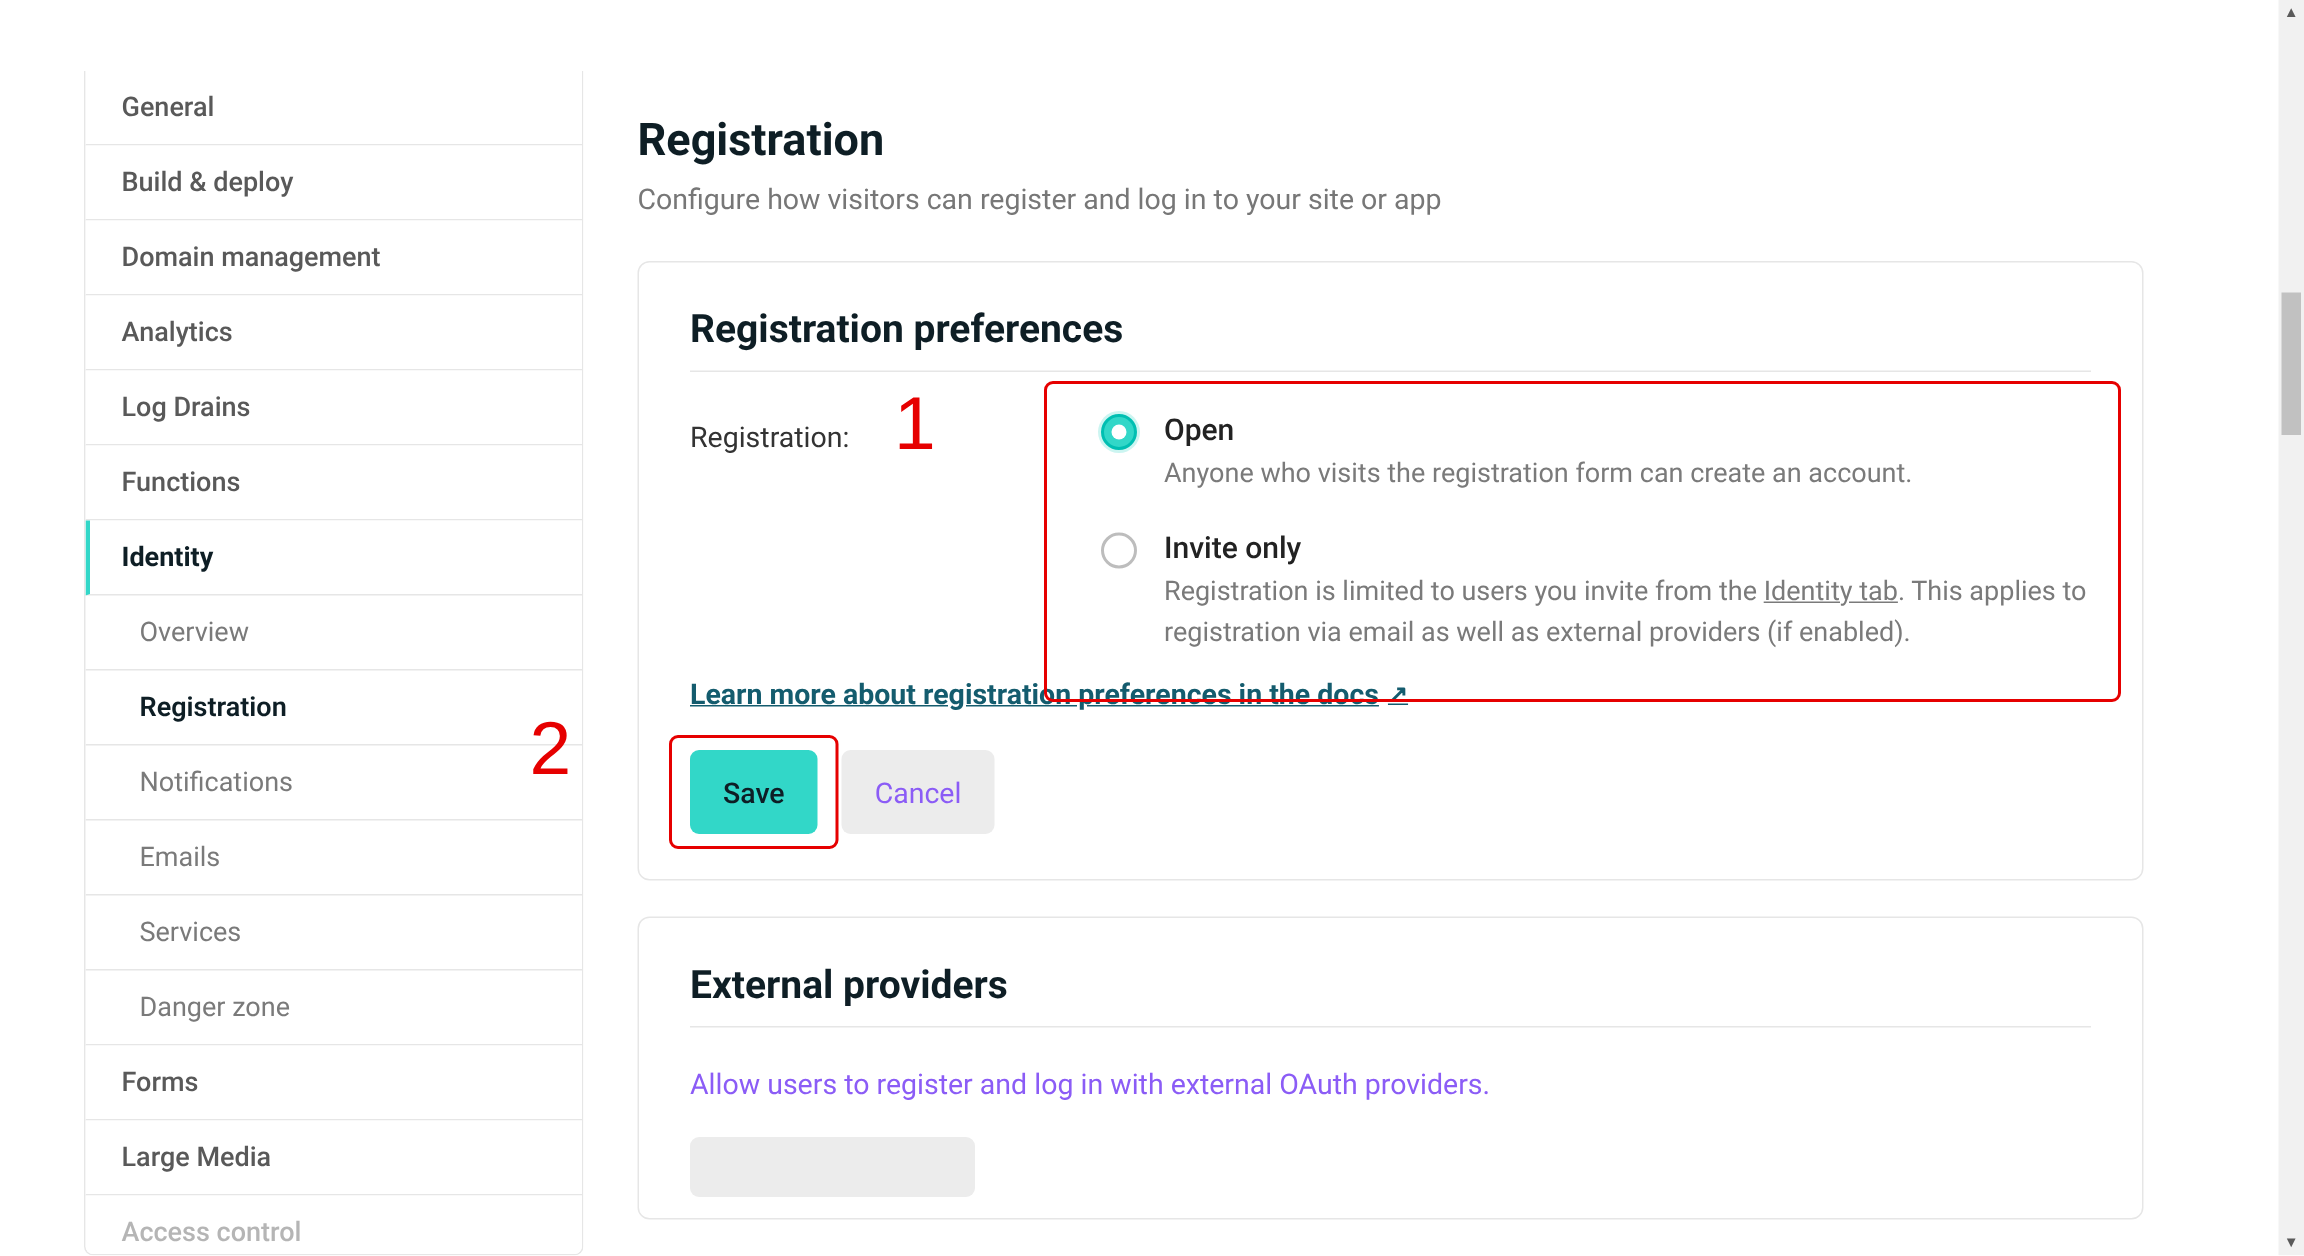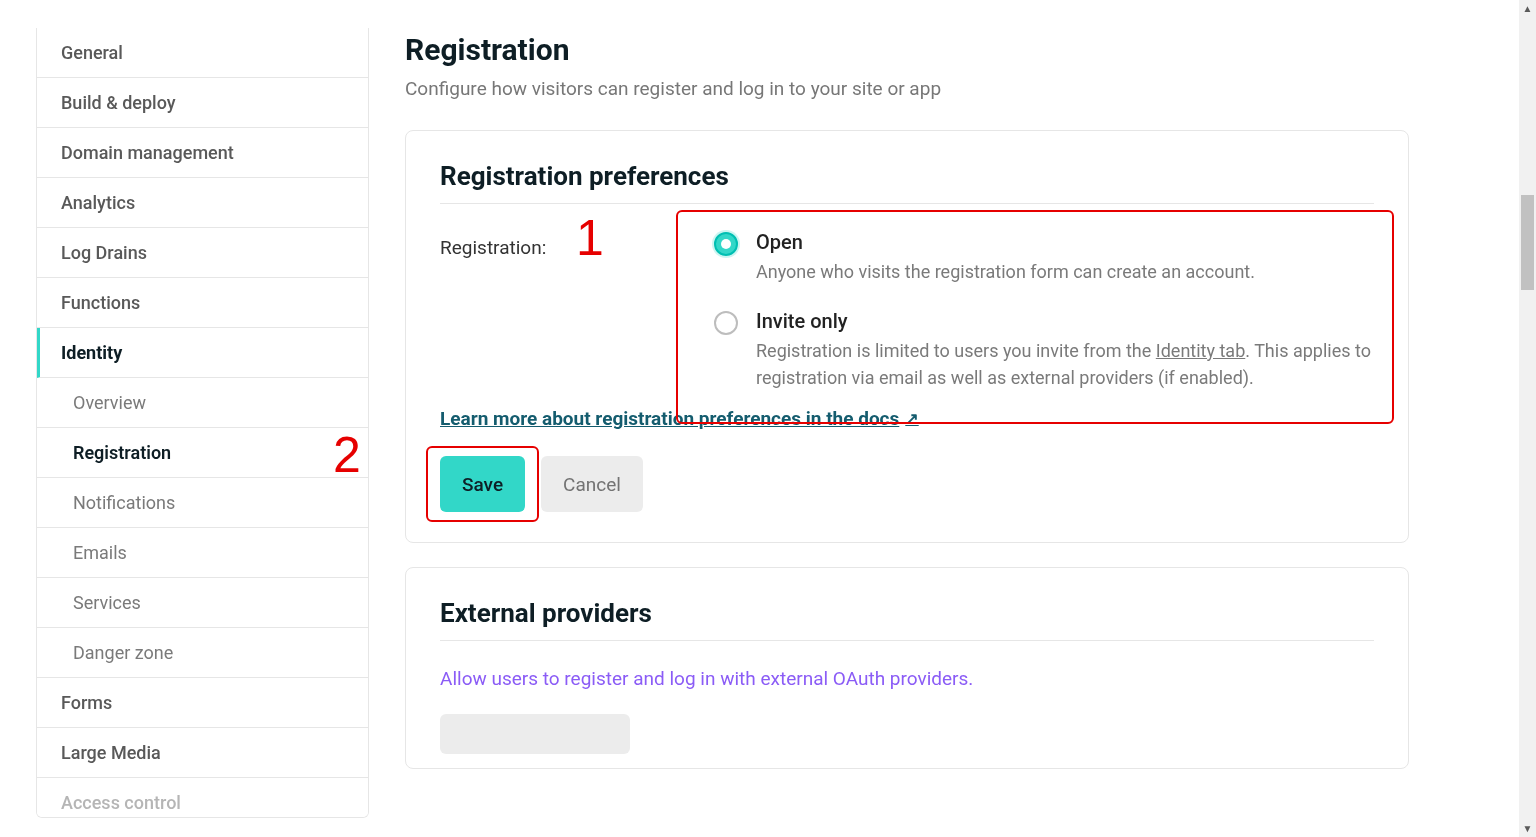--- a/index.html
+++ b/index.html
@@ -57,22 +57,22 @@
     border-radius: 0;
   }
 
   .page {
     position: absolute;
     left: 0;
     top: 0;
     right: 17px;
     bottom: 0;
     display: flex;
-    align-items: flex-start;
-    padding: 0 0 0 36px;
+    align-items: flex-end;
+    padding: 0 0 0 56px;
   }
 
   
   .sidebar {
     width: 333px;
     flex: 0 0 333px;
     border: 1px solid var(--border);
     border-top: none;
     border-radius: 0 0 6px 6px;
     margin-top: 28px;
@@ -223,21 +223,21 @@
     justify-content: center;
     height: 56px;
     padding: 0 22px;
     border-radius: 6px;
     font-size: 19px;
     cursor: pointer;
     border: none;
     font-family: inherit;
   }
   .btn.primary { background: var(--teal); color: #0e1e25; font-weight: 500; }
-  .btn.secondary { background: #ececec; color: #737373; }
+  .btn.secondary { background: #ececec; color: #8b5cf6; }
 
   .ext-desc {
     font-size: 19px;
     color: #8b5cf6;
     margin-top: 6px;
     margin-bottom: 24px;
   }
   .add-provider {
     display: inline-block;
     background: #ececec;

